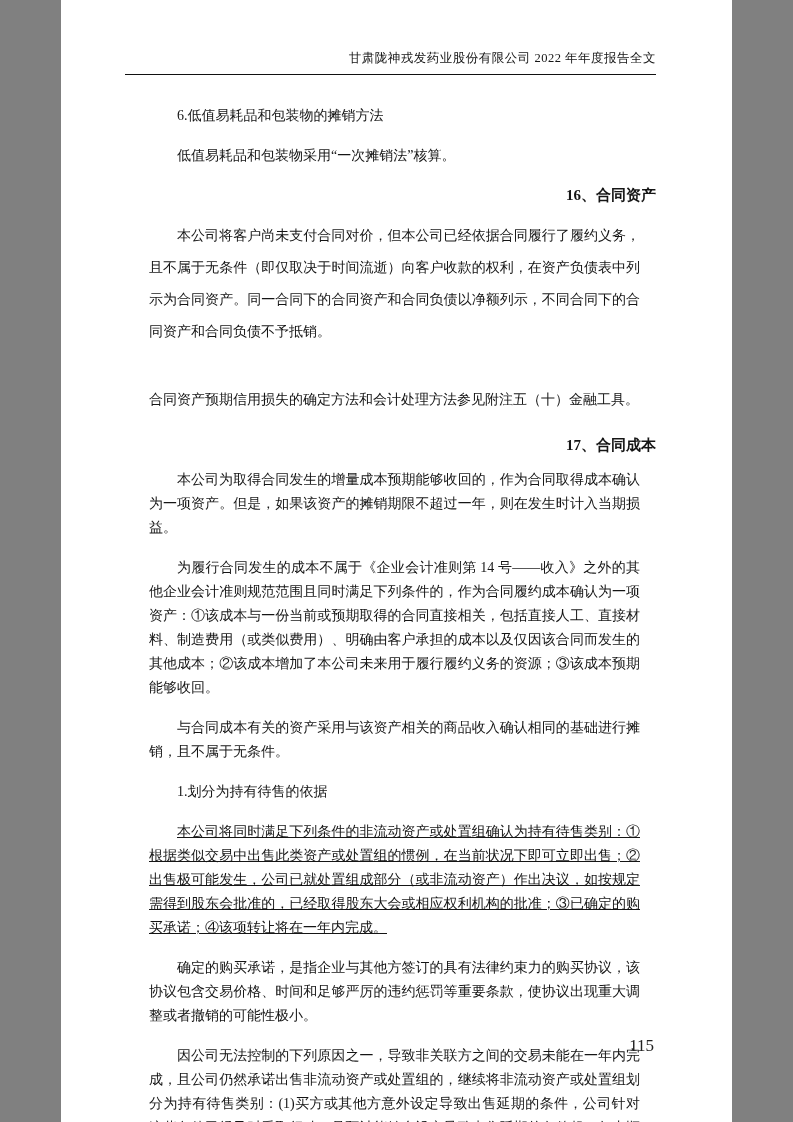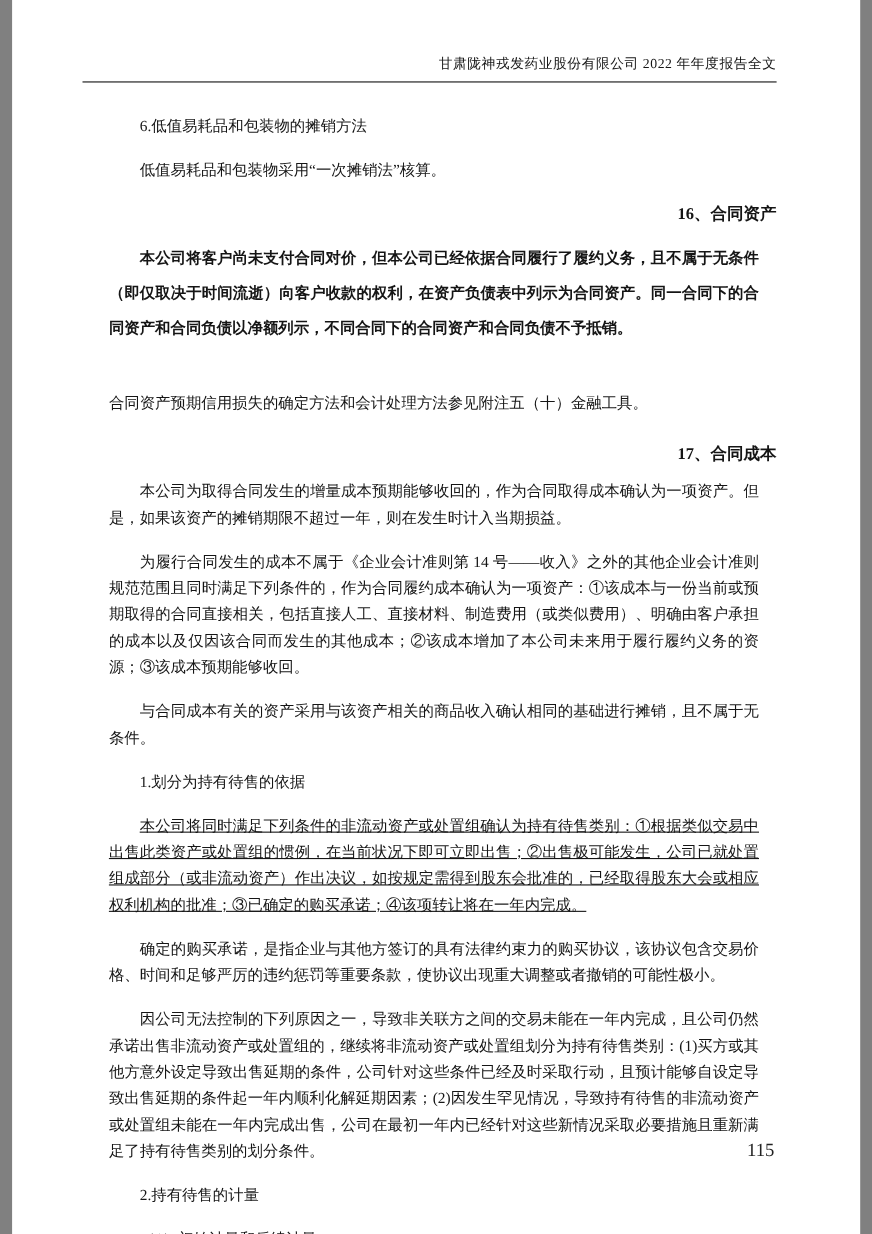--- a/index.html
+++ b/index.html
@@ -2,21 +2,21 @@
 <html lang="zh"><head>
 <meta charset="utf-8">
 <style>
   html, body {
     margin: 0;
     padding: 0;
     background: #808080;
   }
   .page {
     position: relative;
-    width: 771px;
+    width: 671px;
     height: 1122px;
     margin: 0 auto;
     background: #ffffff;
     font-family: "Liberation Serif", "DejaVu Serif", serif;
     color: #151515;
     overflow: hidden;
   }
   .page-header {
     position: absolute;
     top: 50px;
@@ -36,21 +36,21 @@
     font-size: 14px;
     text-align: justify;
     text-justify: inter-ideograph;
   }
   .doc-body p {
     margin: 16px;
     line-height: 24px;
     text-indent: 28px;
   }
   .doc-body p.noindent { text-indent: 0; }
-  .doc-body p.wide { line-height: 32px; font-weight: bold; }
+  .doc-body p.wide { line-height: 32px; }
   .doc-body h2 {
     font-size: 15px;
     font-weight: bold;
     margin: 0;
     line-height: 22px;
     text-align: right;
   }
   
   .mt-4  { margin-top: 4px  !important; }
   .mt-2  { margin-top: 2px  !important; }

